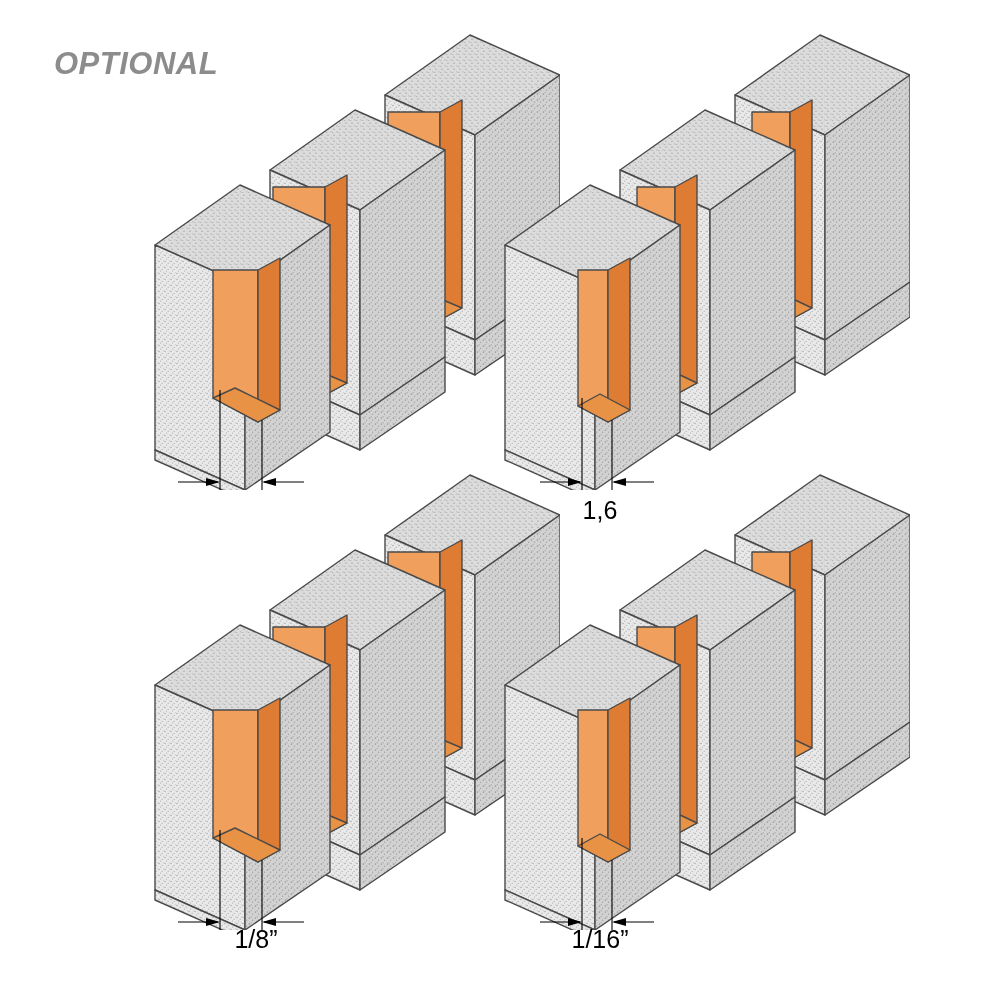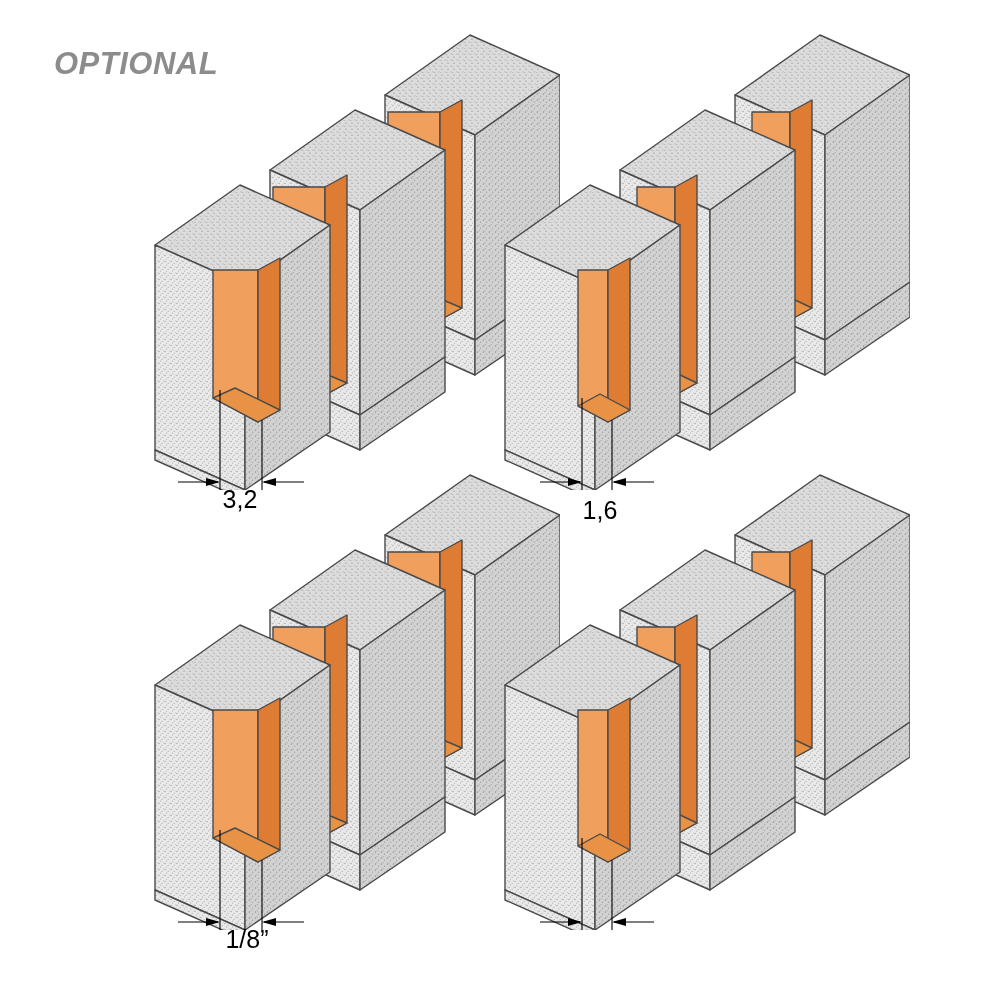--- a/index.html
+++ b/index.html
@@ -92,21 +92,20 @@
 
       <g stroke="#000" stroke-width="1.1" fill="none">
         <line x1="80" y1="370" x2="80" y2="470"></line>
         <line x1="122" y1="400" x2="122" y2="470"></line>
         <line x1="38" y1="462" x2="78" y2="462"></line>
         <line x1="164" y1="462" x2="124" y2="462"></line>
       </g>
       <polygon points="80,462 66,458 66,466" fill="#000"></polygon>
       <polygon points="122,462 136,458 136,466" fill="#000"></polygon>
     </svg>
-    <div class="dimlabel" style="left:0px;top:465px;">3,2</div>
   </div>
 
   <div class="group g2">
     <svg class="svgwrap" viewBox="0 0 420 470">
       <defs>
         <pattern id="speck2" width="6" height="6" patternUnits="userSpaceOnUse">
           <rect width="6" height="6" fill="#e9e9e9"></rect>
           <circle cx="1" cy="1.5" r="0.75" fill="#a8a8a8"></circle>
           <circle cx="4.2" cy="3.4" r="0.65" fill="#b4b4b4"></circle>
           <circle cx="2.6" cy="5" r="0.55" fill="#9e9e9e"></circle>
@@ -216,21 +215,21 @@
       </g>
       <g stroke="#000" stroke-width="1.1" fill="none">
         <line x1="80" y1="370" x2="80" y2="470"></line>
         <line x1="122" y1="400" x2="122" y2="470"></line>
         <line x1="38" y1="462" x2="78" y2="462"></line>
         <line x1="164" y1="462" x2="124" y2="462"></line>
       </g>
       <polygon points="80,462 66,458 66,466" fill="#000"></polygon>
       <polygon points="122,462 136,458 136,466" fill="#000"></polygon>
     </svg>
-    <div class="dimlabel" style="left:7px;top:465px;">1/8”</div>
+    <div class="dimlabel" style="left:16px;top:465px;">1/8”</div>
   </div>
 
   <div class="group g4">
     <svg class="svgwrap" viewBox="0 0 420 470">
       <defs>
         <pattern id="speck4" width="6" height="6" patternUnits="userSpaceOnUse">
           <rect width="6" height="6" fill="#e9e9e9"></rect>
           <circle cx="1" cy="1.5" r="0.75" fill="#a8a8a8"></circle>
           <circle cx="4.2" cy="3.4" r="0.65" fill="#b4b4b4"></circle>
           <circle cx="2.6" cy="5" r="0.55" fill="#9e9e9e"></circle>
@@ -278,15 +277,16 @@
       </g>
       <g stroke="#000" stroke-width="1.1" fill="none">
         <line x1="92" y1="378" x2="92" y2="470"></line>
         <line x1="122" y1="400" x2="122" y2="470"></line>
         <line x1="50" y1="462" x2="90" y2="462"></line>
         <line x1="164" y1="462" x2="124" y2="462"></line>
       </g>
       <polygon points="92,462 78,458 78,466" fill="#000"></polygon>
       <polygon points="122,462 136,458 136,466" fill="#000"></polygon>
     </svg>
+    <div class="dimlabel" style="left:10px;top:465px;">1/16”</div>
   </div>
 
 </div>
 
 </body></html>

